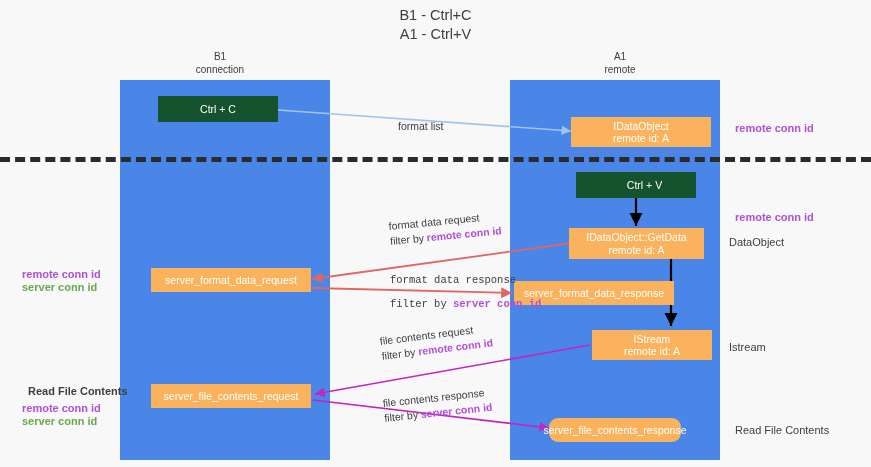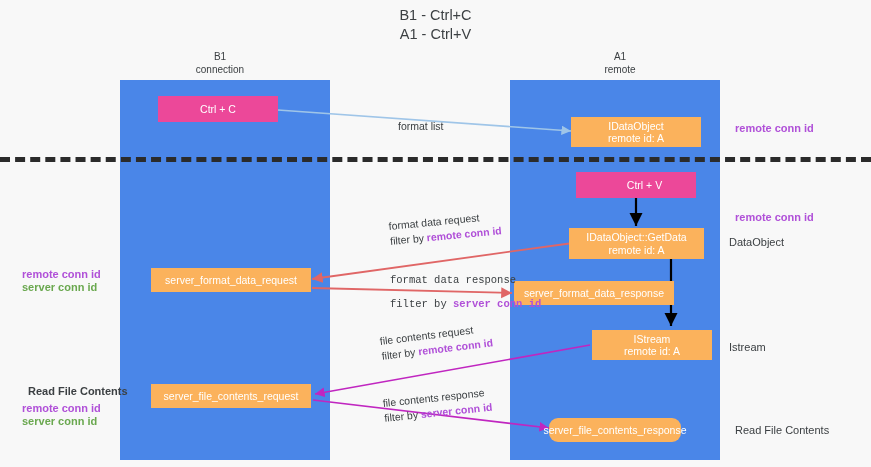--- a/index.html
+++ b/index.html
@@ -40,21 +40,21 @@
     display:flex;
     flex-direction:column;
     align-items:center;
     justify-content:center;
     font-size:10.5px;
     color:#ffffff;
     text-align:center;
     line-height:12.5px;
     padding:2px 4px;
   }
-  .box.green{background:#ec4899;}
+  .box.green{background:#14532d;}
   .box.orange{background:#fbb25c;}
   .box .l2{display:block;}
 
   .sidelabel{
     font-size:11px;
     line-height:13px;
     color:#3c4043;
     white-space:pre-line;
   }
   .purple{color:#b050d8;font-weight:bold;}
@@ -115,21 +115,21 @@
     <line x1="590" y1="345" x2="315" y2="394" stroke="#c026c0" stroke-width="1.6" marker-end="url(#ah-mag)"></line>
     <line x1="313" y1="400" x2="549" y2="428" stroke="#c026c0" stroke-width="1.6" marker-end="url(#ah-mag)"></line>
   </svg>
 
   <div class="abs dashline"></div>
 
   <div class="abs box green" style="left:158px;top:96px;width:120px;height:26px;">
     <span>Ctrl + C</span>
   </div>
 
-  <div class="abs box orange" style="left:571px;top:117px;width:130px;height:30px;">
+  <div class="abs box orange" style="left:571px;top:117px;width:140px;height:30px;">
     <span>IDataObject</span>
     <span class="l2">remote id: A</span>
   </div>
 
   <div class="abs box green" style="left:576px;top:172px;width:120px;height:26px;padding-left:21px;">
     <span>Ctrl + V</span>
   </div>
 
   <div class="abs box orange" style="left:569px;top:228px;width:135px;height:31px;">
     <span>IDataObject::GetData</span>

